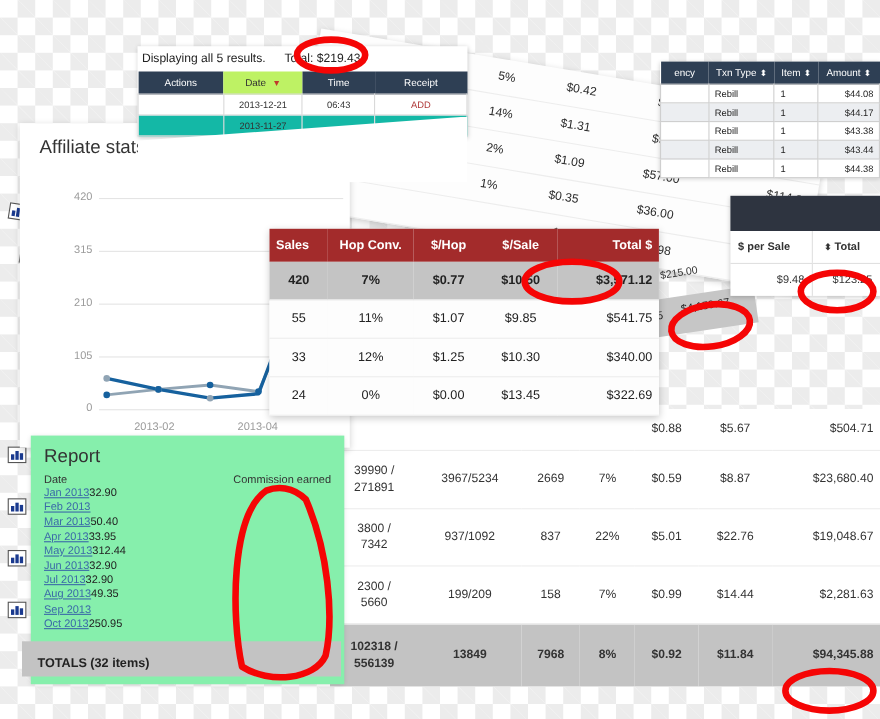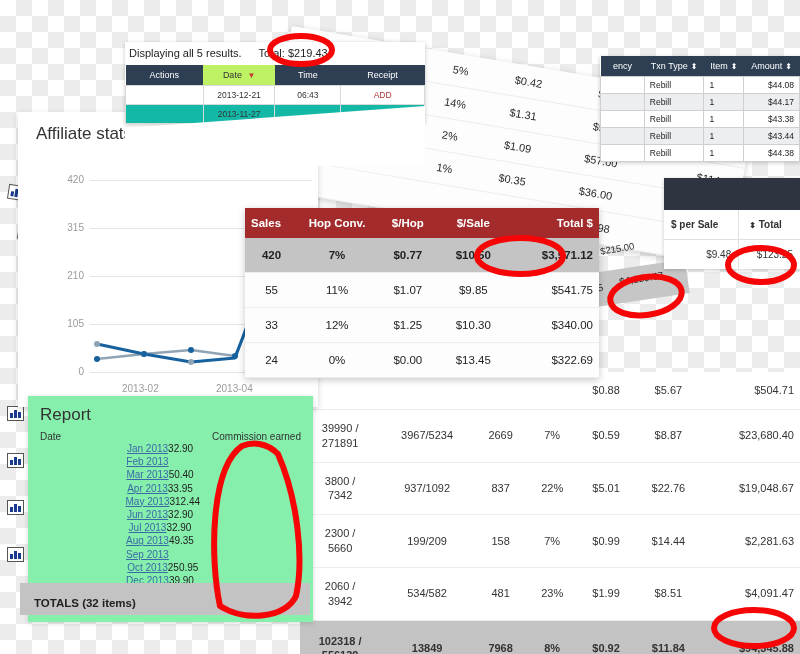--- a/index.html
+++ b/index.html
@@ -85,21 +85,21 @@
   #bigtable td.r{text-align:right;}
   #bigtable tr.totals td{background:#c3c3c3;font-weight:bold;border-bottom:none;
     padding:13px 6px;}
   
   #report{left:28px;top:396px;width:285px;height:226px;background:#86efac;
     box-shadow:0 1px 5px rgba(0,0,0,.16);}
   #report .title{font-size:17px;color:#333;padding:9px 0 6px 12px;}
   #report .rowhead{font-size:10px;color:#333;padding:0 12px;display:flex;
     justify-content:space-between;}
   #report .rrow{font-size:10px;padding:0 12px;display:flex;
-    justify-content:center;line-height:13.2px;}
+    justify-content:flex-start;line-height:13.2px;}
   #report .rrow a{color:#3b6aa8;text-decoration:underline;}
   #report .rrow .val{color:#222;min-width:46px;text-align:left;}
   
   #totalsbar{left:20px;top:583px;width:290px;height:32px;background:#c3c3c3;}
   #totalsbar span{font-size:11.5px;font-weight:bold;color:#222;
     display:block;padding:14px 0 0 14px;}
   
   .sideicon{position:absolute;width:17px;height:15px;background:#fff;
     border:1px solid #555;box-sizing:border-box;}
   .sideicon i{position:absolute;bottom:2px;background:#1a3a8f;display:block;}
@@ -221,30 +221,20 @@
       </tr>
       <tr>
         <td style="white-space:pre-line;">2300 /
 5660</td>
         <td>199/209</td>
         <td>158</td>
         <td>7%</td>
         <td>$0.99</td>
         <td>$14.44</td>
         <td class="r">$2,281.63</td>
-      </tr>
-      <tr>
-        <td style="white-space:pre-line;">2060 /
-3942</td>
-        <td>534/582</td>
-        <td>481</td>
-        <td>23%</td>
-        <td>$1.99</td>
-        <td>$8.51</td>
-        <td class="r">$4,091.47</td>
       </tr>
       <tr class="totals">
         <td style="white-space:pre-line;">102318 /
 556139</td>
         <td>13849</td>
         <td>7968</td>
         <td>8%</td>
         <td>$0.92</td>
         <td>$11.84</td>
         <td class="r">$94,345.88</td>
@@ -494,24 +484,20 @@
       <a href="#">Aug 2013</a>
       <span class="val">49.35</span>
     </div>
   <div class="rrow">
       <a href="#">Sep 2013</a>
       <span class="val"></span>
     </div>
   <div class="rrow">
       <a href="#">Oct 2013</a>
       <span class="val">250.95</span>
-    </div>
-  <div class="rrow">
-      <a href="#">Dec 2013</a>
-      <span class="val">39.90</span>
     </div>
 </div>
 
 <div class="layer" id="totalsbar">
   <span>TOTALS (32 items)</span>
 </div>
 
 <svg class="scrib" style="left:265px;top:32px;width:72px;height:36px;">
   <ellipse cx="36" cy="18" rx="31" ry="14" fill="none" stroke="#f50505" stroke-width="6"></ellipse>
 </svg>

